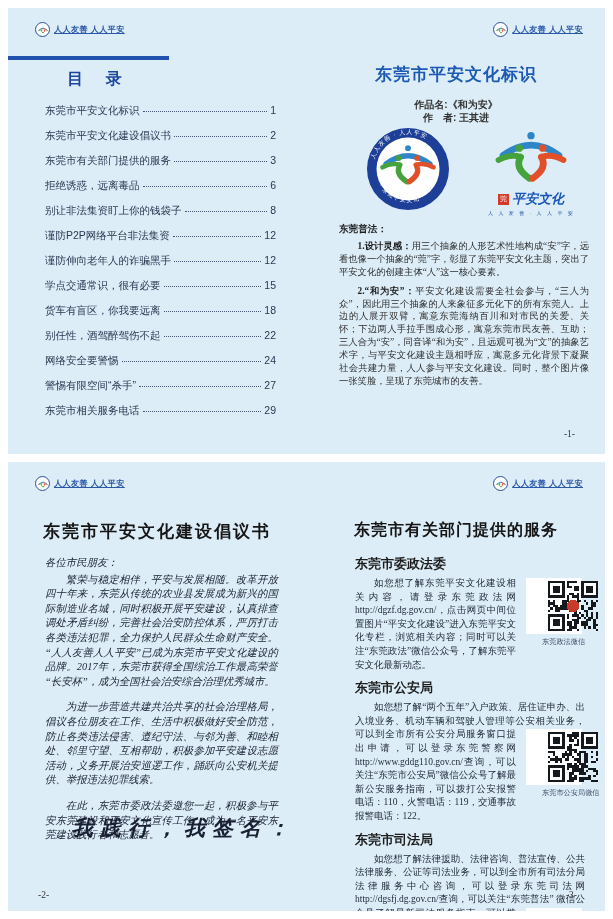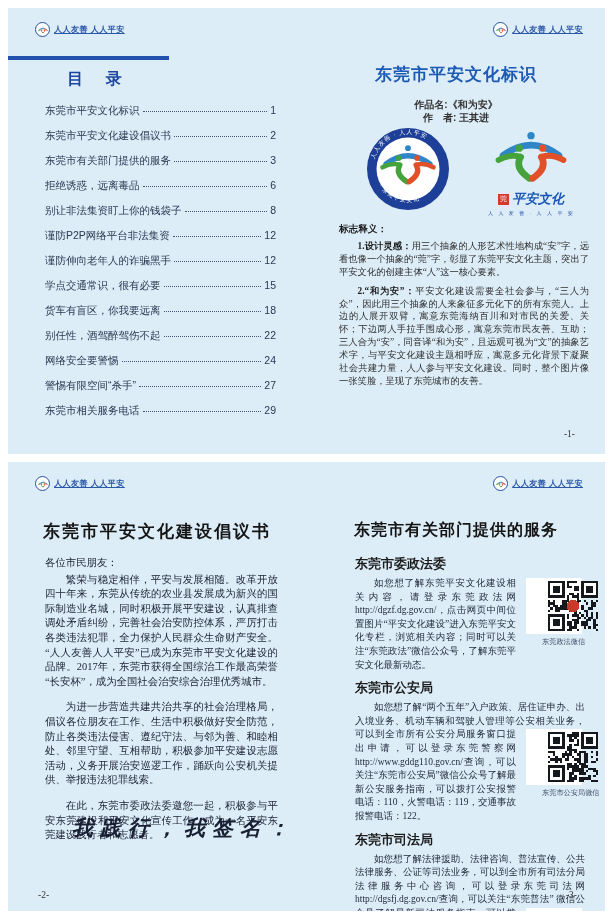--- a/index.html
+++ b/index.html
@@ -48,21 +48,21 @@
   .pnum { position:absolute; font-size:9.5px; color:#333; font-family:"Liberation Serif",serif; }
   .pn-br { right:30px; top:421px; } .pn-bl { left:30px; top:428px; } .pn-br2 { right:28px; top:428px; }
 
   
   .serif-title { position:absolute; top:58px; left:0; width:100%; text-align:center;
                  font-family:"Liberation Serif",serif; font-weight:bold; font-size:17px;
                  color:#151515; letter-spacing:2px; }
   .prop-body { position:absolute; top:94px; left:37px; right:28px; font-family:"Liberation Serif",serif;
                font-size:10.4px; line-height:14.6px; color:#20273a; text-align:justify; }
   .prop-body .salut { text-indent:0; margin-bottom:2px; }
-  .prop-body p { text-indent:2em; margin-bottom:11px; }
+  .prop-body p { text-indent:2em; margin-bottom:11px;font-style:italic; }
   .signature { position:absolute; top:352px; left:64px; font-family:"Liberation Serif",serif;
                font-style:italic; font-weight:bold; font-size:21px; letter-spacing:7px; color:#1a2033; }
 
   
   .svc-title { font-size:16px; letter-spacing:1px; }
   .svc { position:absolute; top:86px; left:48px; right:20px; }
   .svc-head { font-size:13px; font-weight:bold; color:#1c1c1c; margin:7px 0 4px; }
   .svc p { font-family:"Liberation Serif",serif; font-size:9.5px; line-height:13.6px;
            color:#222a3c; text-align:justify; text-indent:2em; }
   .qr-wrap { float:right; width:62px; margin:1px 0 1px 7px; text-align:center; }
@@ -203,21 +203,21 @@
           <use href="#safemark"></use>
         </svg>
       <div class="logo-cap">
         <span class="seal">莞</span>
         <span class="wordmark">平安文化</span>
       </div>
       <div class="logo-tagline">人 人 友 善 · 人 人 平 安</div>
     </div>
 
     <div class="expl">
-      <div class="expl-head">标志释义：</div>
+      <div class="expl-head">东莞普法：</div>
       <p><b>1.设计灵感：</b><span>用三个抽象的人形艺术性地构成“安”字，远看也像一个抽象的“莞”字，彰显了东莞平安文化主题，突出了平安文化的创建主体“人”这一核心要素。</span></p>
       <p><b>2.“和为安”：</b><span>平安文化建设需要全社会参与，“三人为众”，因此用三个抽象的人来象征多元化下的所有东莞人。上边的人展开双臂，寓意东莞海纳百川和对市民的关爱、关怀；下边两人手拉手围成心形，寓意东莞市民友善、互助；三人合为“安”，同音译“和为安”，且远观可视为“文”的抽象艺术字，与平安文化建设主题相呼应，寓意多元化背景下凝聚社会共建力量，人人参与平安文化建设。同时，整个图片像一张笑脸，呈现了东莞城市的友善。</span></p>
     </div>
     <div class="pnum pn-br">-1-</div>
   </section>
 </div>
 
 <div class="spread" id="spread-bottom">
 
   <section class="page page-l">

